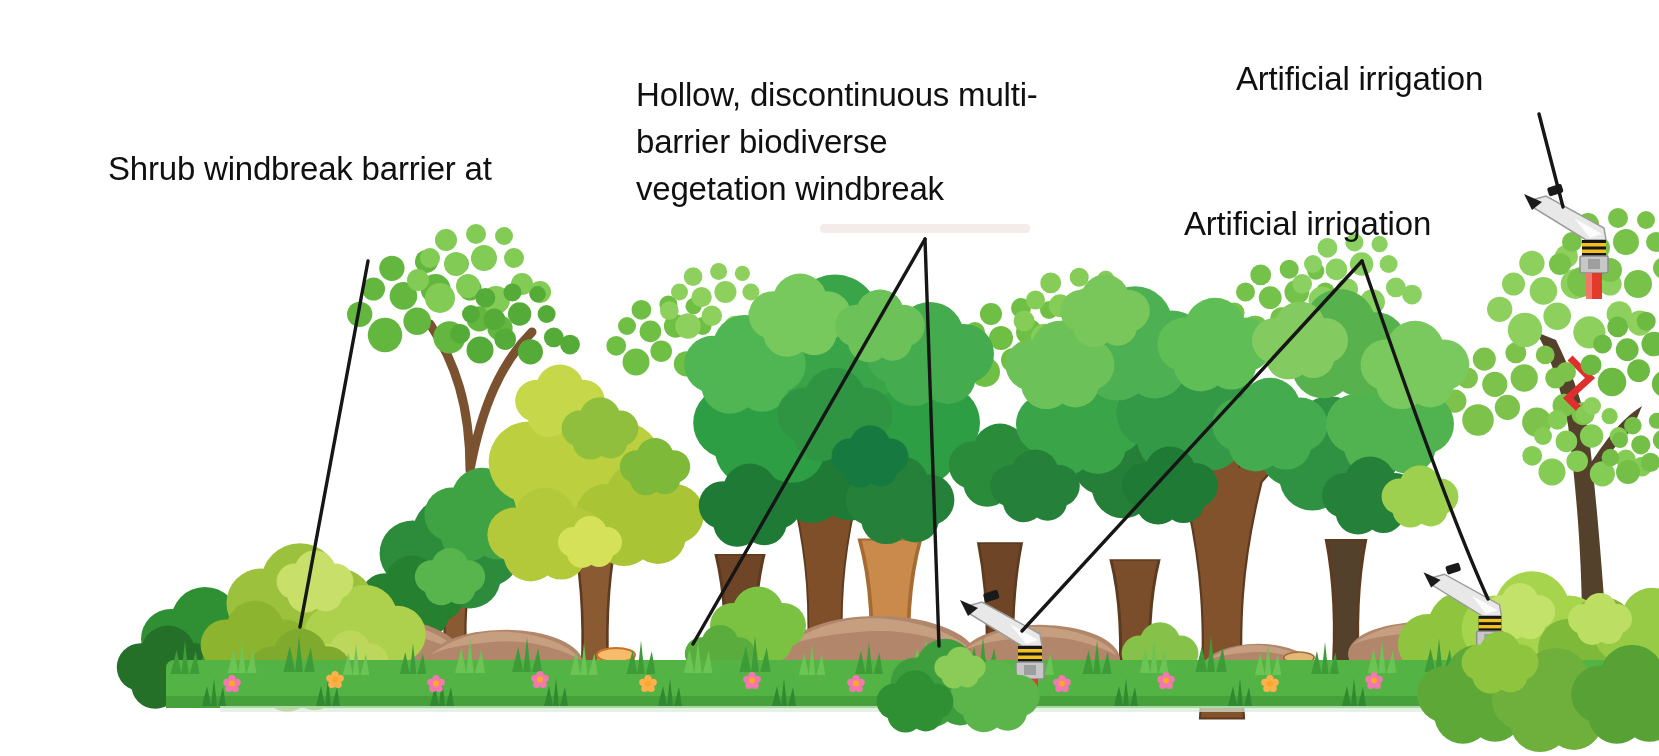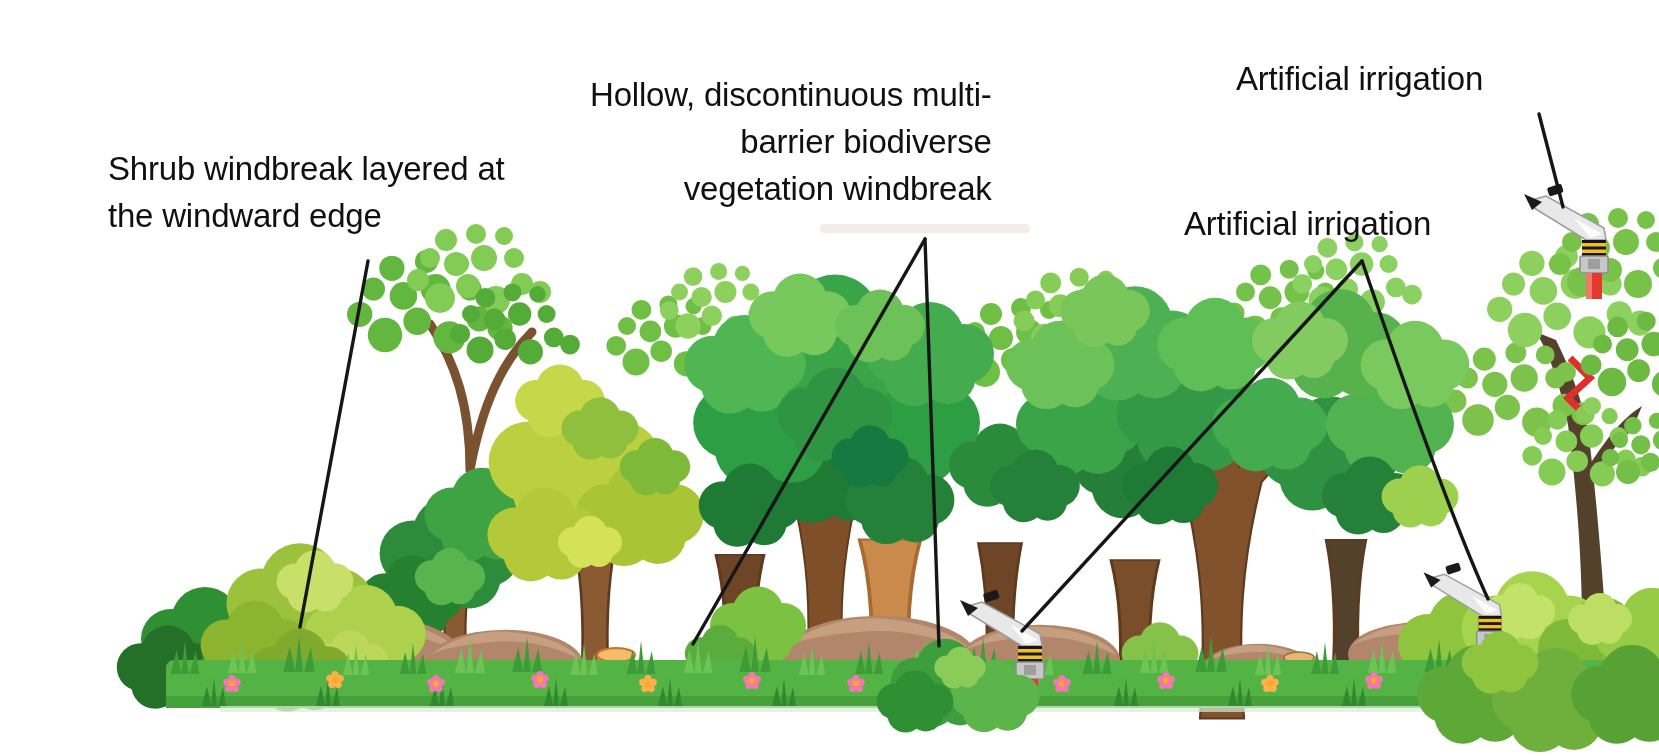--- a/index.html
+++ b/index.html
@@ -315,25 +315,24 @@
     <path d="M 368 261 L 300 627"></path>
     <path d="M 925 239 L 693 644"></path>
     <path d="M 925 239 C 930 380 934 520 939 646"></path>
     <path d="M 1362 261 L 1022 631"></path>
     <path d="M 1362 261 C 1402 378 1452 520 1488 599"></path>
     <path d="M 1539 114 L 1563 207"></path>
   </g>
 </svg>
 
 <div class="lbl" style="left:108px; top:145px;">
-  <div>Shrub windbreak layered at</div>
-  <div>the windward edge</div>
-</div>
-
-<div class="lbl" style="left:590px; top:71px;text-align:right;">
+  <div>Shrub windbreak barrier at</div>
+</div>
+
+<div class="lbl" style="left:636px; top:71px;">
   <div>Hollow, discontinuous multi-</div>
   <div>barrier biodiverse</div>
   <div>vegetation windbreak</div>
 </div>
 
 <div class="lbl" style="left:1236px; top:55px;">
   <div>Artificial irrigation</div>
 </div>
 
 <div class="lbl" style="left:1184px; top:200px;">

